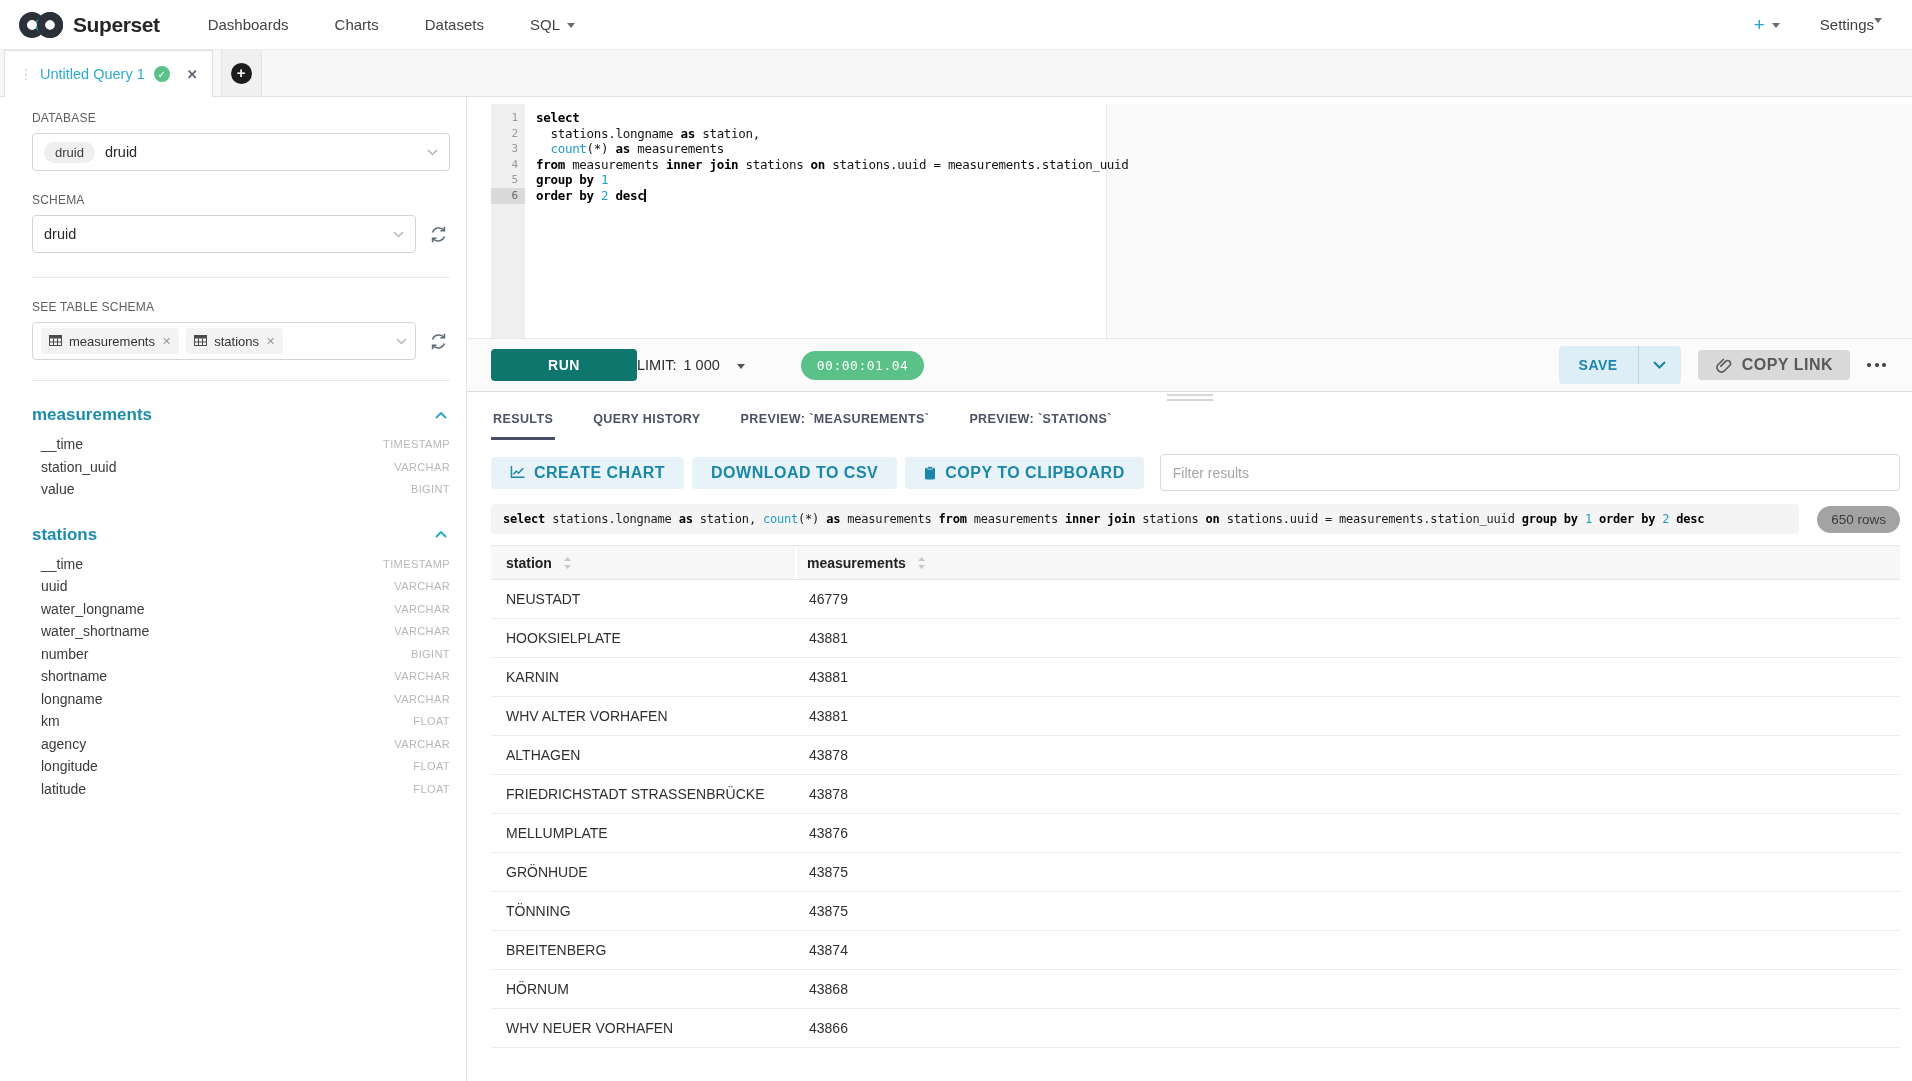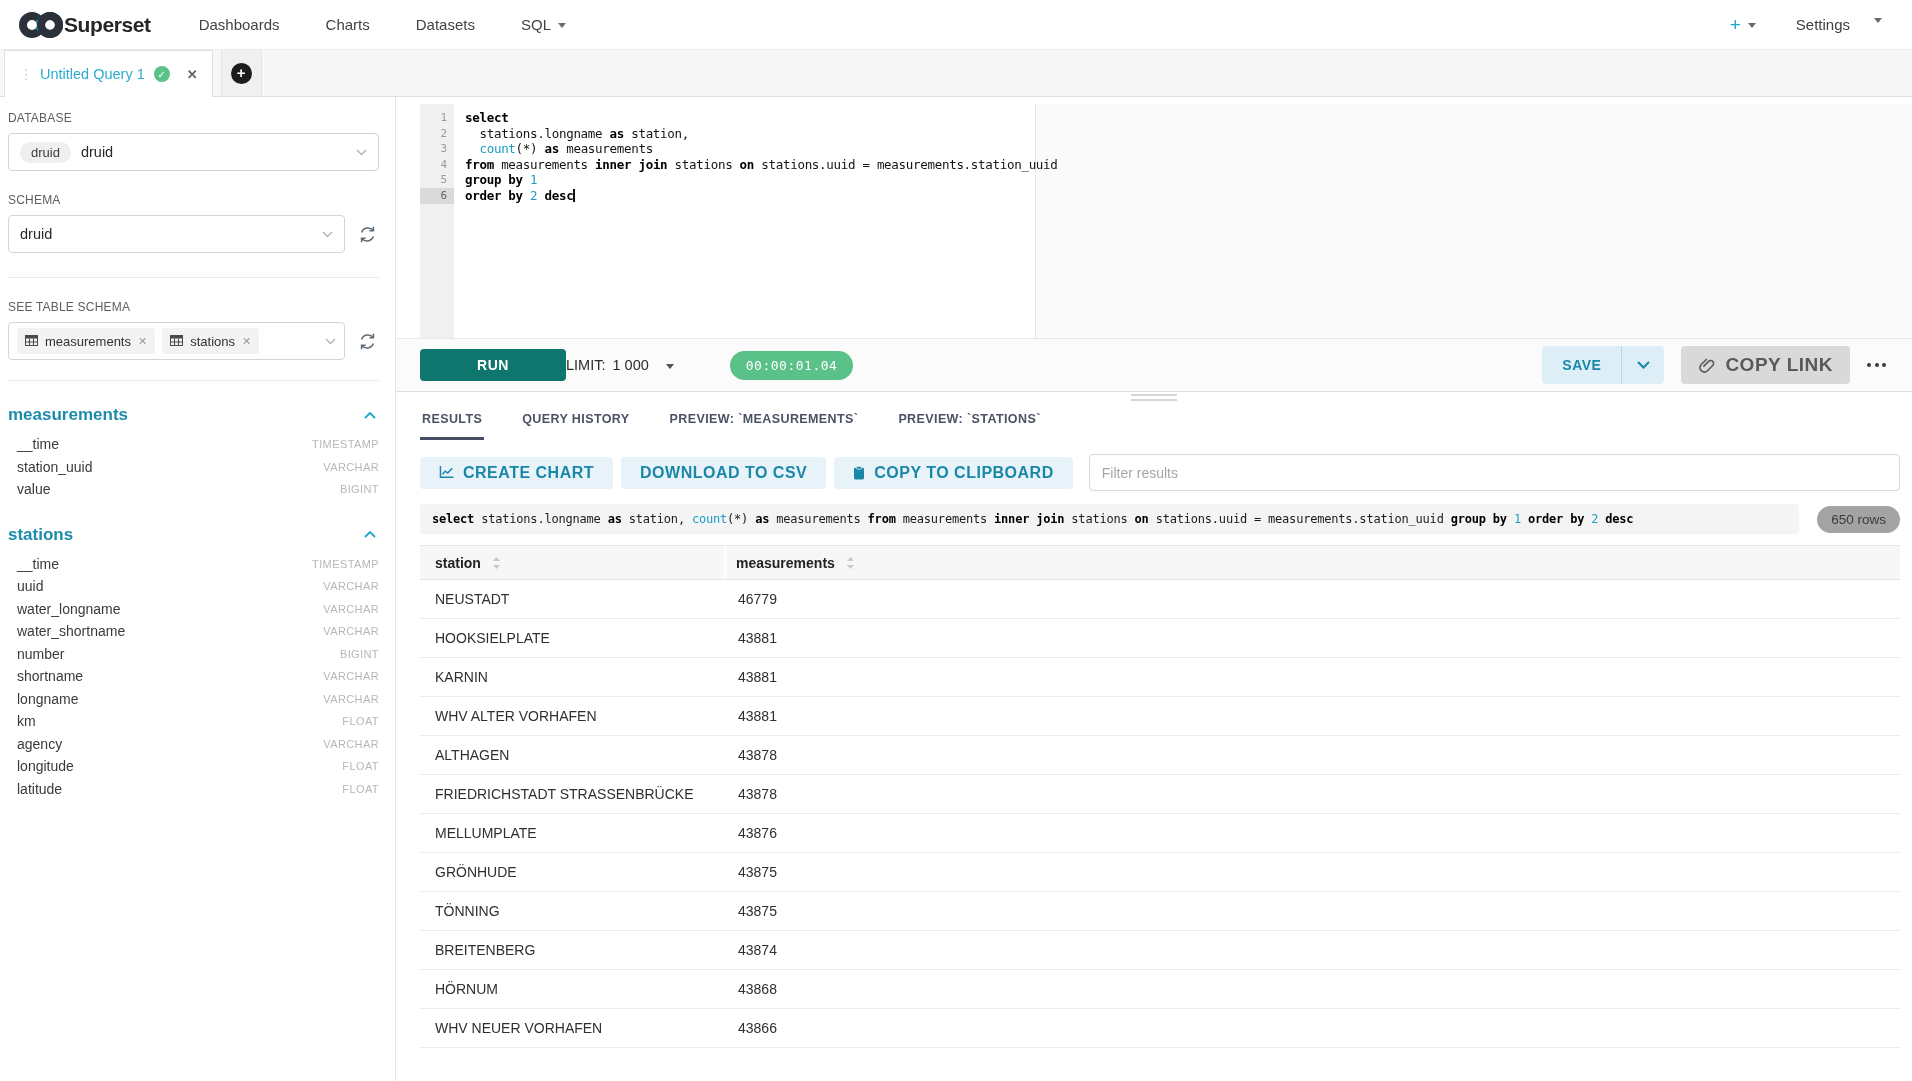--- a/index.html
+++ b/index.html
@@ -3,41 +3,41 @@
 <meta charset="utf-8">
 <style>
   * { box-sizing: border-box; margin: 0; padding: 0; }
   html,body { width:1912px; height:1081px; }
   body {
     font-family: "Liberation Sans", sans-serif;
     background:#fff; color:#2e2e2e; overflow:hidden; position:relative;
   }
   
   .hdr { height:50px; display:flex; align-items:center; padding-left:18px; border-bottom:1px solid #ececec; background:#fff; }
-  .logo { display:flex; align-items:center; cursor:pointer; }
+  .logo { display:flex; align-items:center; gap:9px; cursor:pointer; }
   .logo-text { font-size:21px; font-weight:800; color:#262626; letter-spacing:-0.4px; }
   #main-nav { display:flex; gap:46px; margin-left:48px; }
   .nav-item { display:flex; align-items:center; gap:7px; font-size:15px; color:#434343; cursor:pointer; }
   .caret { width:0; height:0; border-left:4px solid transparent; border-right:4px solid transparent; border-top:5px solid #6b6b6b; display:inline-block; margin-top:2px; }
   .nav-right { margin-left:auto; display:flex; align-items:center; gap:40px; padding-right:30px; }
   .nav-plus { display:flex; align-items:center; gap:7px; cursor:pointer; }
   .nav-plus .plus { color:#20a7c9; font-size:19px; font-weight:500; line-height:1; }
-  .nav-settings { display:flex; align-items:flex-start; gap:24px; font-size:15px; color:#3f3f3f; cursor:pointer; }
+  .nav-settings { display:flex; align-items:flex-start; gap:0; font-size:15px; color:#3f3f3f; cursor:pointer; }
   
   .tabstrip { height:47px; background:#f7f7f7; border-bottom:1px solid #e0e0e0; display:flex; align-items:stretch; padding-left:4px; }
   .tab { background:#fff; border:1px solid #e0e0e0; border-bottom:none; margin-bottom:-1px; display:flex; align-items:center; gap:9px; padding:0 14px; cursor:pointer; }
   .tab-handle { color:#cbcbcb; font-size:14px; letter-spacing:-2px; }
   .tab-title { color:#2daccf; font-size:14.5px; }
   .tab-check { width:16px; height:16px; border-radius:50%; background:#5ac189; color:#fff; font-size:10px; display:flex; align-items:center; justify-content:center; }
   .tab-close { color:#5d6571; font-size:13px; font-weight:bold; margin-left:8px; cursor:pointer; }
   .tab-add { width:41px; margin-left:8px; background:#f0f0f0; border-left:1px solid #e3e3e3; border-right:1px solid #e3e3e3; display:flex; align-items:center; justify-content:center; cursor:pointer; }
   .add-circle { width:21px; height:21px; border-radius:50%; background:#1c1c1c; color:#fff; font-size:15px; font-weight:bold; display:flex; align-items:center; justify-content:center; line-height:0; }
   
   .content { display:flex; height:984px; }
-  aside { width:396px; flex-shrink:0; border-right:1px solid #e5e5e5; padding:14px 16px 0 8px; background:#fff; }
+  aside { width:467px; flex-shrink:0; border-right:1px solid #e5e5e5; padding:14px 16px 0 32px; background:#fff; }
   .fld-label { font-size:12px; color:#5e5e5e; margin:22px 0 8px 0; letter-spacing:0.2px; }
   .fld-label.first { margin-top:0; }
   .sel-row { display:flex; align-items:center; gap:10px; }
   .sel { flex:1; height:38px; border:1px solid #d4d4d4; border-radius:4px; display:flex; align-items:center; padding:0 11px; gap:10px; background:#fff; cursor:pointer; }
   .sel .chev { margin-left:auto; display:flex; }
   .engine-pill { background:#efefef; border-radius:11px; padding:3px 11px; font-size:13px; color:#3d3d3d; }
   .sel-value { font-size:14.5px; color:#2a2a2a; }
   .refresh-btn { width:24px; height:24px; display:flex; align-items:center; justify-content:center; cursor:pointer; flex-shrink:0; }
   hr.side-div { border:none; border-top:1px solid #e9e9e9; margin:24px 0 0 0; }
   .chip { background:#f3f3f3; border-radius:3px; height:26px; display:flex; align-items:center; gap:7px; padding:0 8px; font-size:13px; color:#333; }
@@ -67,21 +67,21 @@
   .toolbar { height:53px; display:flex; align-items:center; padding:0 24px; background:#fbfbfb; border-bottom:1px solid #dedede; }
   .run-btn { width:146px; height:32px; background:#0f766e; border:none; border-radius:4px; color:#fff; font-weight:bold; font-size:14px; letter-spacing:0.6px; cursor:pointer; font-family:inherit; }
   .limit { display:flex; align-items:center; gap:7px; font-size:14.5px; color:#2c2c2c; cursor:pointer; }
   .limit .caret { margin-left:10px; border-top-color:#555; }
   .timer { margin-left:56px; background:#5ac189; color:#fff; font-family:"DejaVu Sans Mono", monospace; font-size:13px; height:29px; border-radius:15px; display:flex; align-items:center; padding:0 16px; letter-spacing:0.5px; }
   .tb-spacer { flex:1; }
   .save-btn { height:38px; background:#ddeef6; border-radius:4px; display:flex; overflow:hidden; cursor:pointer; }
   .save-main { padding:0 20px; display:flex; align-items:center; color:#1a87a8; font-weight:bold; font-size:14px; letter-spacing:0.5px; }
   .save-sep { width:1px; background:#b9d8e4; }
   .save-caret { width:42px; display:flex; align-items:center; justify-content:center; }
-  .copylink { margin-left:17px; height:38px; background:#d9d9d9; border:none; border-radius:4px; padding:0 17px; display:flex; align-items:center; gap:10px; color:#595959; font-weight:bold; font-size:19px; letter-spacing:0.5px; cursor:pointer; font-family:inherit; }
+  .copylink { margin-left:17px; height:30px; background:#d9d9d9; border:none; border-radius:4px; padding:0 17px; display:flex; align-items:center; gap:10px; color:#595959; font-weight:bold; font-size:16px; letter-spacing:0.5px; cursor:pointer; font-family:inherit; }
   .more { margin-left:15px; display:flex; gap:3.5px; padding:6px 2px; cursor:pointer; }
   .more i { width:4px; height:4px; border-radius:50%; background:#3c3c3c; }
   
   .grip { height:11px; display:flex; flex-direction:column; align-items:center; justify-content:center; gap:3px; cursor:row-resize; }
   .grip i { width:46px; height:2px; background:#d6d6d6; }
   .south { flex:1; overflow:hidden; display:flex; flex-direction:column; }
   .rtabs { display:flex; gap:36px; padding-left:24px; }
   .rtab { font-size:12.5px; font-weight:bold; letter-spacing:0.4px; color:#4b5263; padding:9px 2px 11px; cursor:pointer; border-bottom:3px solid transparent; }
   .rtab.active { border-bottom-color:#454e63; }
   .acts { display:flex; align-items:center; gap:8px; margin:14px 12px 0 24px; }

